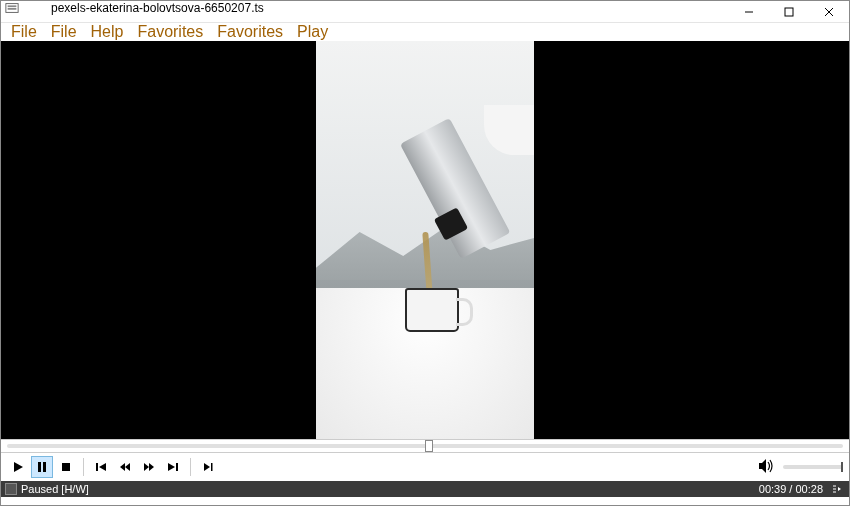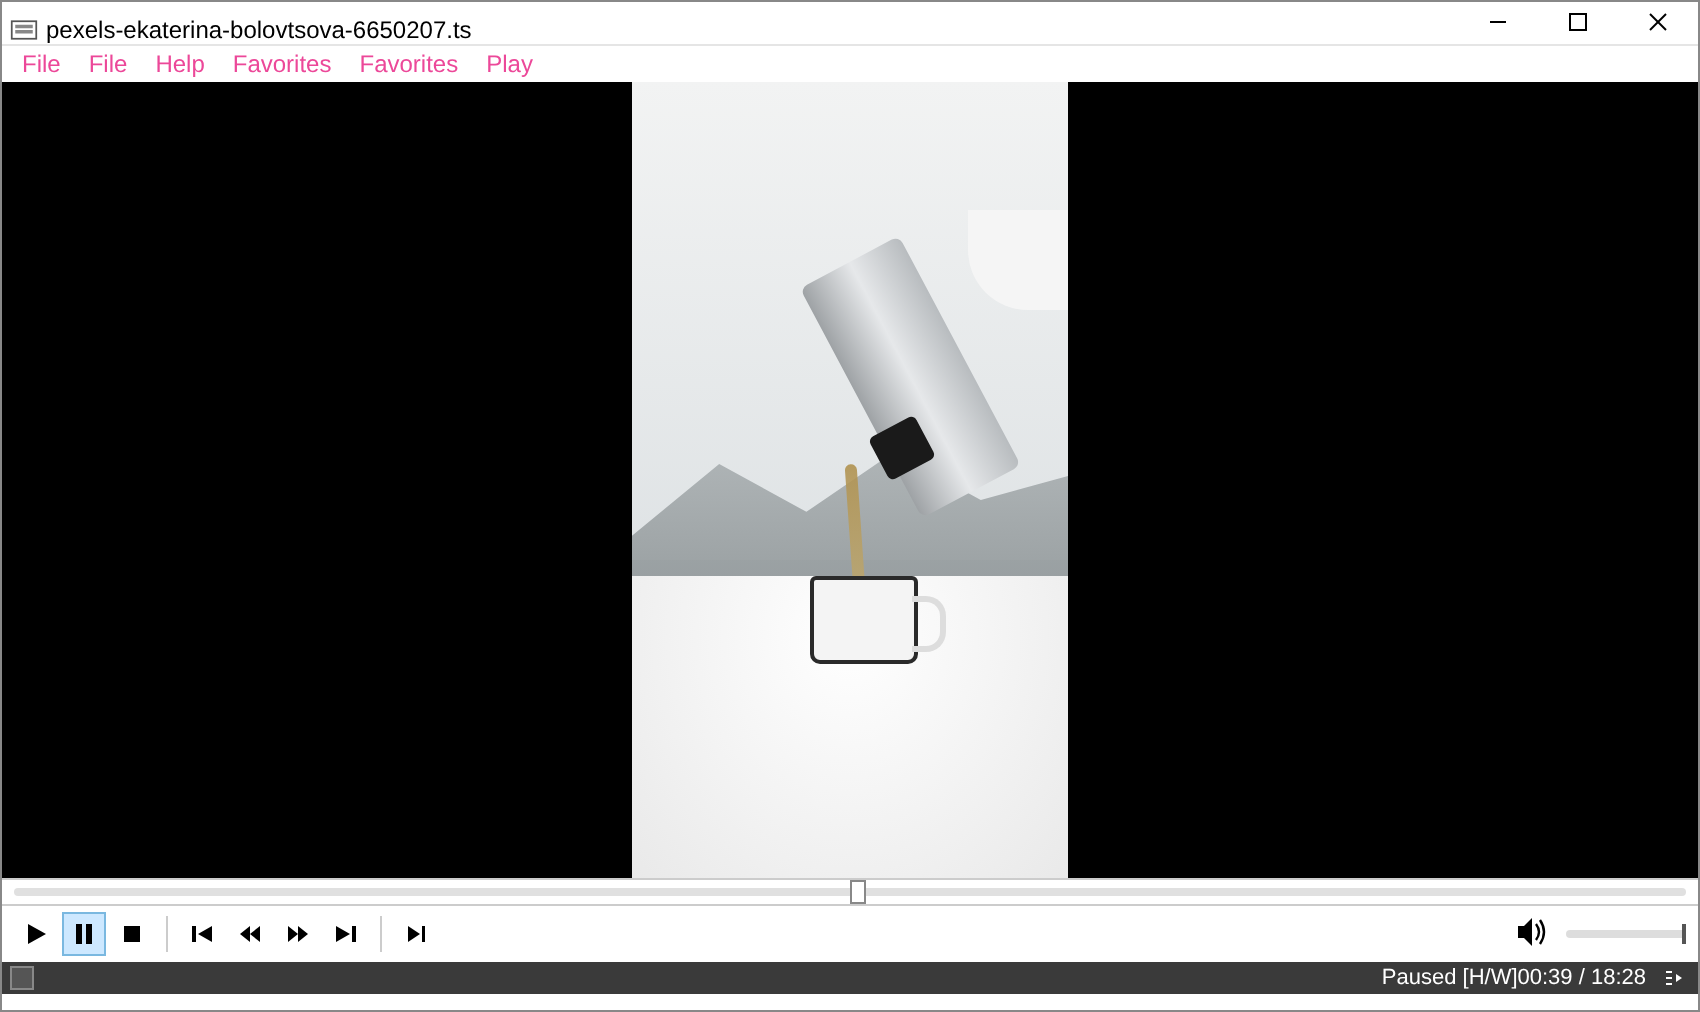--- a/index.html
+++ b/index.html
@@ -1,26 +1,26 @@
 <!DOCTYPE html>
 <html><head>
 <meta charset="utf-8">
 <style>
   * { box-sizing: border-box; margin: 0; padding: 0; }
   body { font-family: "Segoe UI", Tahoma, sans-serif; font-size: 12px; background: #fff; width: 850px; height: 506px; overflow: hidden; border: 1px solid #888; }
   
-  .titlebar { height: 22px; display: flex; align-items: flex-end; background: #fff; border-bottom: 1px solid #e5e5e5; padding-left: 4px; }
+  .titlebar { height: 22px; display: flex; align-items: flex-start; background: #fff; border-bottom: 1px solid #e5e5e5; padding-left: 4px; gap: 28px; }
   .titlebar .app-icon { width: 14px; height: 14px; margin-right: 4px; display: inline-flex; align-items: center; justify-content: center; }
   .titlebar .title-text { flex: 1; font-size: 12px; color: #000; }
   .win-controls { display: flex; }
   .win-btn { width: 40px; height: 22px; display: flex; align-items: center; justify-content: center; }
   .win-btn svg { width: 10px; height: 10px; }
   
   .menubar { height: 18px; display: flex; align-items: center; padding-left: 4px; gap: 2px; background: #fff; }
-  .menubar .menu-item { padding: 1px 6px; font-size: 12px; color: #ec4899; cursor: default; }
+  .menubar .menu-item { padding: 1px 6px; font-size: 16px; color: #a16207; cursor: default; }
   
   .video-area { height: 398px; background: #000; display: flex; align-items: center; justify-content: center; position: relative; }
   .frame { width: 218px; height: 398px; background: linear-gradient(to bottom, #e8eaec 0%, #d8dde0 25%, #bfc7cc 55%, #ffffff 80%, #f5f5f5 100%); position: relative; overflow: hidden; }
   .sky { position: absolute; top: 0; left: 0; right: 0; height: 60%; background: linear-gradient(to bottom, #f2f3f3, #dfe3e5); }
   .mountain { position: absolute; top: 45%; left: 0; right: 0; height: 30%; background: linear-gradient(to bottom, #a8aeb0, #7d8486); clip-path: polygon(0% 40%, 20% 10%, 40% 30%, 60% 5%, 80% 25%, 100% 15%, 100% 100%, 0% 100%); opacity: 0.85; }
   .snow { position: absolute; bottom: 0; left: 0; right: 0; height: 38%; background: radial-gradient(ellipse at 50% 20%, #ffffff, #e9e9e9); }
   .mug { position: absolute; bottom: 27%; left: 41%; width: 54px; height: 44px; background: #f4f4f4; border: 2px solid #2a2a2a; border-radius: 3px 3px 5px 5px; }
   .mug::after { content: ""; position: absolute; right: -16px; top: 8px; width: 14px; height: 22px; border: 3px solid #ddd; border-left: none; border-radius: 0 10px 10px 0; }
   .thermos { position: absolute; top: 22%; right: 8%; width: 56px; height: 130px; background: linear-gradient(to right, #9ea2a5, #e6e8ea, #b8bcbf); border-radius: 4px; transform: rotate(-28deg); transform-origin: bottom left; }
   .thermos-cap { position: absolute; top: 43%; right: 32%; width: 26px; height: 24px; background: #1a1a1a; border-radius: 3px; transform: rotate(-28deg); }
@@ -36,21 +36,21 @@
   .ctrl-btn.active { background: #cde8ff; border: 1px solid #7ab8e0; }
   .ctrl-btn svg { width: 12px; height: 12px; fill: #000; }
   .sep { width: 1px; height: 18px; background: #ccc; margin: 0 4px; }
   .spacer { flex: 1; }
   .vol-icon { width: 18px; height: 18px; fill: #000; }
   .vol-slider { width: 60px; height: 4px; background: #ddd; margin-left: 6px; position: relative; border-radius: 2px; }
   .vol-slider::after { content: ""; position: absolute; right: 0; top: -3px; width: 2px; height: 10px; background: #555; }
   
   .statusbar { height: 16px; background: #3a3a3a; color: #fff; display: flex; align-items: center; font-size: 11px; padding: 0 4px; }
   .status-icon { width: 12px; height: 12px; background: #555; margin-right: 4px; border: 1px solid #888; }
-  .status-text { flex: 1; text-align: right; }
+  .status-text { flex: 1; }
   .status-time { margin-right: 6px; }
   .status-toggle { width: 16px; display: flex; justify-content: center; }
 </style>
 </head>
 <body>
 
 <div class="titlebar">
   <span class="app-icon">
     <svg viewBox="0 0 16 16">
         <rect x="1" y="3" width="14" height="10" fill="none" stroke="#555" stroke-width="1"></rect>
@@ -162,21 +162,21 @@
         <path d="M11 5 Q14 9 11 13" fill="none" stroke="#000" stroke-width="1.2"></path>
         <path d="M13 3 Q17 9 13 15" fill="none" stroke="#000" stroke-width="1.2"></path>
       </svg></div>
   <div class="vol-slider"></div>
 </div>
 
 <div class="statusbar">
   <div class="status-icon"></div>
   <span class="status-text">Paused [H/W]</span>
   <span class="status-time">
-    <span>00:39</span> / <span>18:28</span>
+    <span>00:39</span> / <span>00:28</span>
   </span>
   <span class="status-toggle">
     <svg width="12" height="12" viewBox="0 0 12 12">
         <line x1="2" y1="3" x2="5" y2="3" stroke="#fff"></line>
         <line x1="2" y1="6" x2="5" y2="6" stroke="#fff"></line>
         <line x1="2" y1="9" x2="5" y2="9" stroke="#fff"></line>
         <polygon points="7,4 10,6 7,8" fill="#fff"></polygon>
       </svg>
   </span>
 </div>

